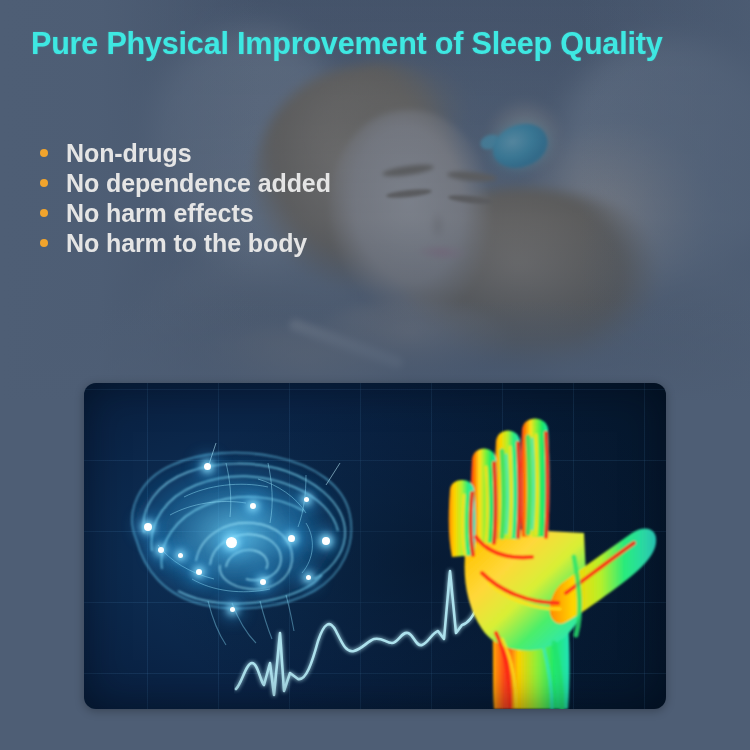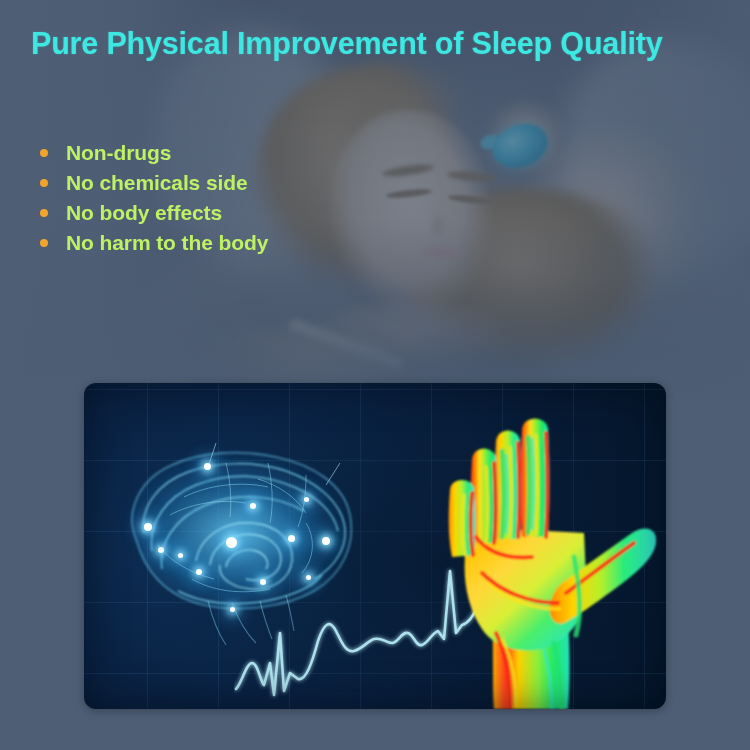--- a/index.html
+++ b/index.html
@@ -125,21 +125,21 @@
   .bullets{
     position:absolute;left:40px;top:138px;list-style:none;margin:0;padding:0;
   }
   .bullet-row{
     display:flex;align-items:center;height:30px;
   }
   .dot{
     width:8px;height:8px;border-radius:50%;background:#f2a42c;flex:none;margin-right:18px;
   }
   .bullet-label{
-    font-size:21px;font-weight:bold;color:#bef264;
+    font-size:25px;font-weight:bold;color:#e5e5e5;
     font-family:"Liberation Sans", sans-serif;
     letter-spacing:-.1px;white-space:nowrap;
   }
 
   
   .panel{
     position:absolute;left:84px;top:383px;width:582px;height:326px;
     border-radius:12px;overflow:hidden;
     background:
       radial-gradient(90% 110% at 26% 50%, #0e3259 0%, #0a2345 40%, #061a33 72%, #041426 100%);
@@ -226,25 +226,25 @@
 
   <div class="title">Pure Physical Improvement of Sleep Quality</div>
 
   <ul class="bullets">
     <li class="bullet-row">
       <span class="dot"></span>
       <span class="bullet-label">Non-drugs</span>
     </li>
     <li class="bullet-row">
       <span class="dot"></span>
-      <span class="bullet-label">No chemicals side</span>
+      <span class="bullet-label">No dependence added</span>
     </li>
     <li class="bullet-row">
       <span class="dot"></span>
-      <span class="bullet-label">No body effects</span>
+      <span class="bullet-label">No harm effects</span>
     </li>
     <li class="bullet-row">
       <span class="dot"></span>
       <span class="bullet-label">No harm to the body</span>
     </li>
   </ul>
 
   <div class="panel">
     <div class="grid"></div>
     <div class="grid-fade"></div>

